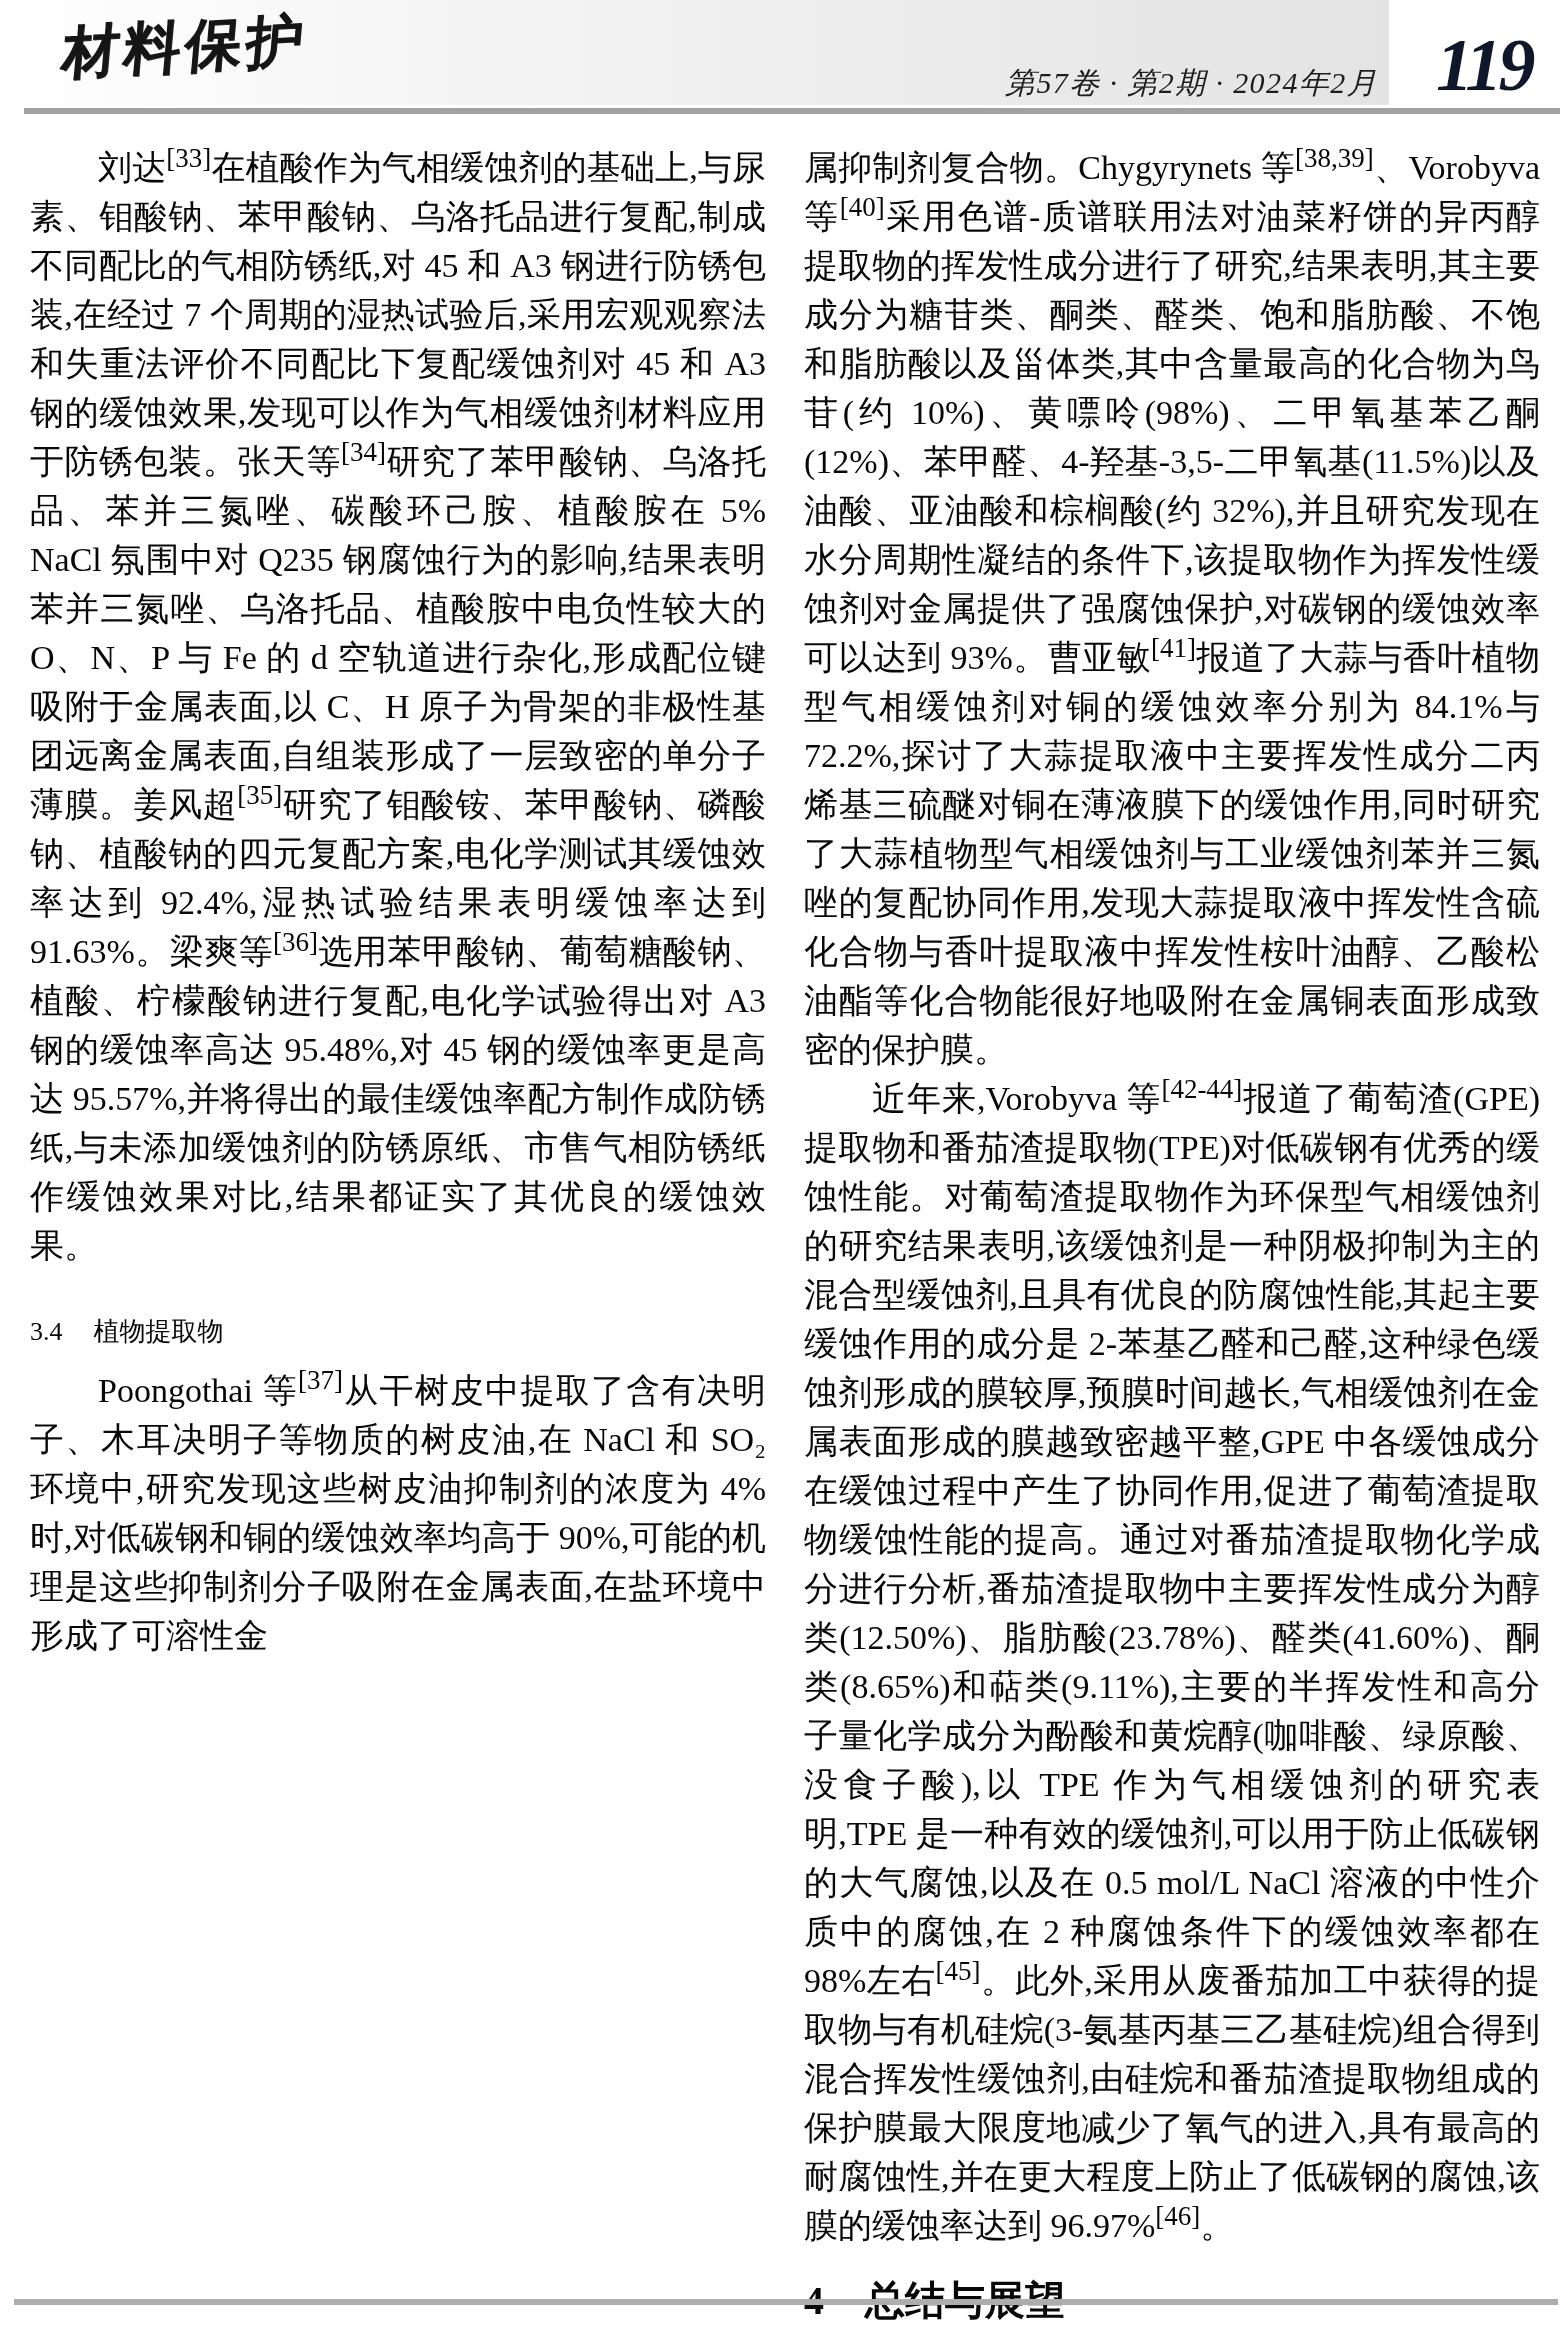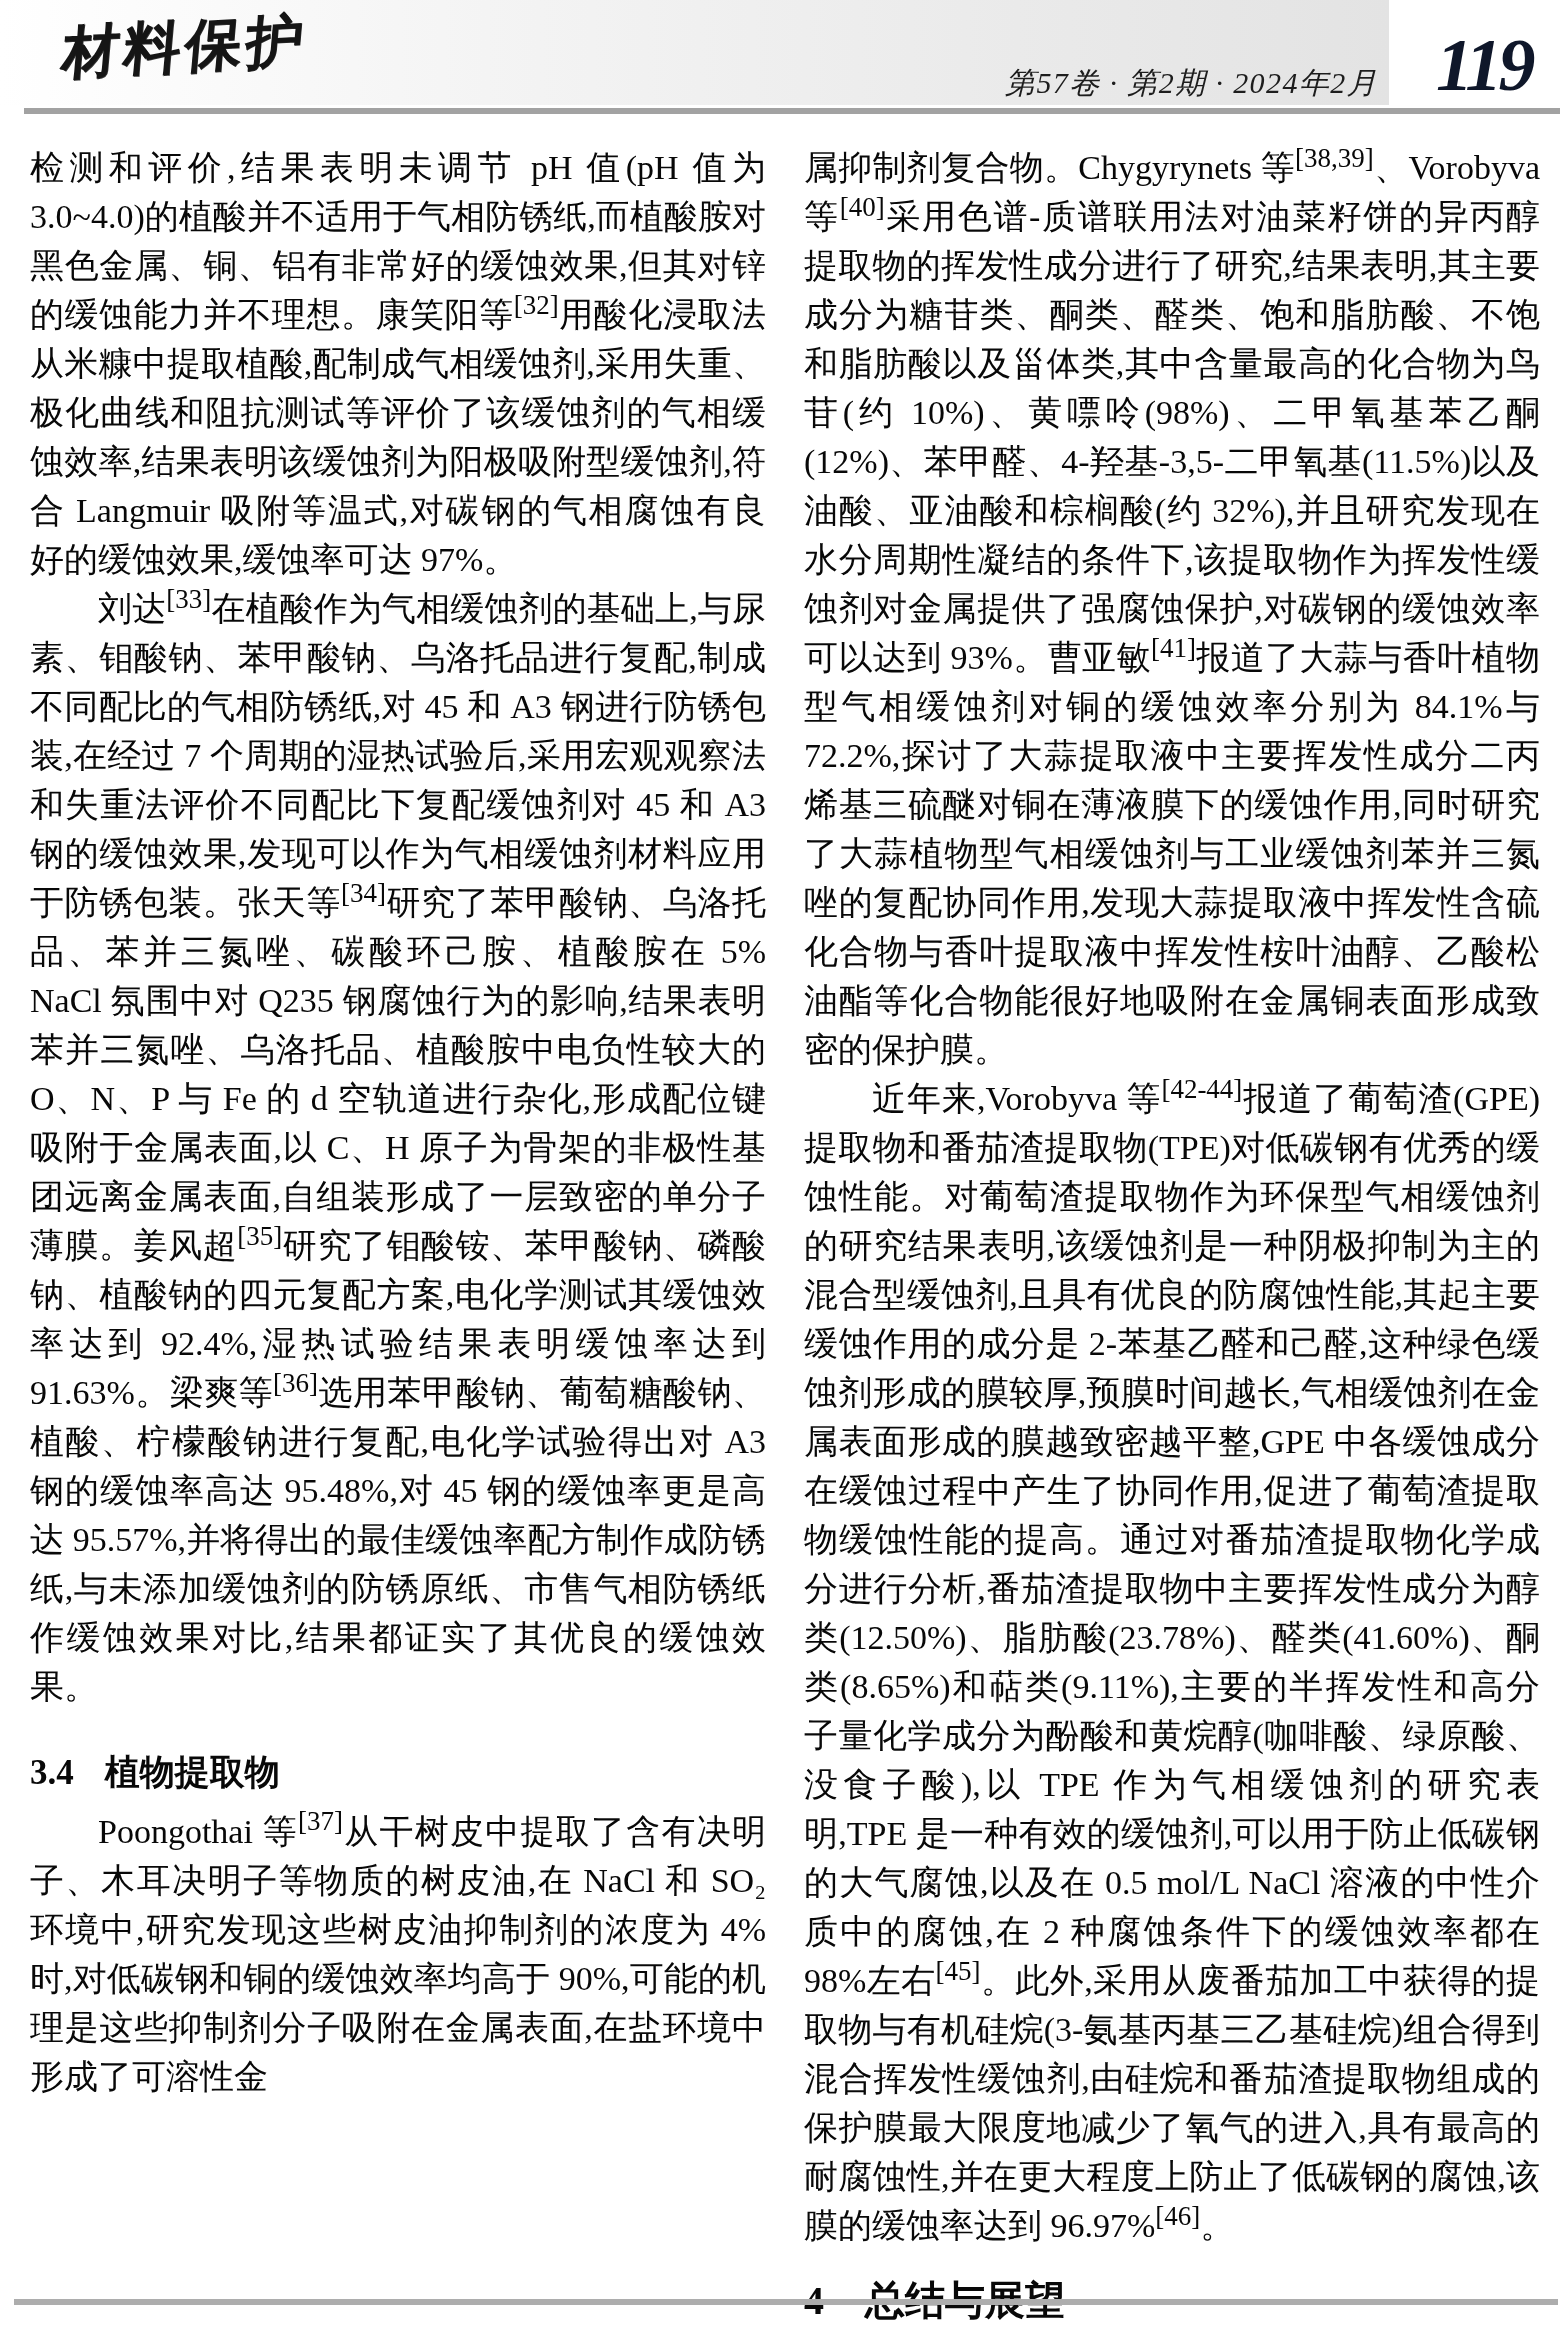--- a/index.html
+++ b/index.html
@@ -54,21 +54,21 @@
   }
   #col-left  { left:30px; }
   #col-right { left:804px; }
   .para { margin:0; }
   .para.indent { text-indent:68px; }
   sup.ref {
     font-size:27px; line-height:0;
     position:relative; top:-0.45em; vertical-align:baseline;
   }
   .heading2 {
-    font-weight:bold; font-size:35px; line-height:50px;
+    font-weight:normal; font-size:26px; line-height:50px;
     margin:37px 0 8.5px 0; text-align:left;
   }
   .heading2 .hnum { margin-right:31px; }
   .heading1 {
     font-weight:bold; font-size:40px; line-height:50px;
     margin:25.6px 0 31px 0; text-align:left;
   }
   .heading1 .hnum { margin-right:41px; }
 </style>
 </head>
@@ -80,21 +80,20 @@
     <div class="header-band"></div>
     <div class="logo">材料保护</div>
     <div class="issue">第57卷 · 第2期 · 2024年2月</div>
     <div class="pageno">119</div>
   </header>
 
   <div class="rule-top"></div>
 
   <main>
     <section class="col" id="col-left">
-        <p class="para">检测和评价,结果表明未调节 pH 值(pH 值为 3.0~4.0)的植酸并不适用于气相防锈纸,而植酸胺对黑色金属、铜、铝有非常好的缓蚀效果,但其对锌的缓蚀能力并不理想。康笑阳等<sup class="ref">[32]</sup>用酸化浸取法从米糠中提取植酸,配制成气相缓蚀剂,采用失重、极化曲线和阻抗测试等评价了该缓蚀剂的气相缓蚀效率,结果表明该缓蚀剂为阳极吸附型缓蚀剂,符合 Langmuir 吸附等温式,对碳钢的气相腐蚀有良好的缓蚀效果,缓蚀率可达 97%。</p>
         <p class="para indent">刘达<sup class="ref">[33]</sup>在植酸作为气相缓蚀剂的基础上,与尿素、钼酸钠、苯甲酸钠、乌洛托品进行复配,制成不同配比的气相防锈纸,对 45 和 A3 钢进行防锈包装,在经过 7 个周期的湿热试验后,采用宏观观察法和失重法评价不同配比下复配缓蚀剂对 45 和 A3 钢的缓蚀效果,发现可以作为气相缓蚀剂材料应用于防锈包装。张天等<sup class="ref">[34]</sup>研究了苯甲酸钠、乌洛托品、苯并三氮唑、碳酸环己胺、植酸胺在 5% NaCl 氛围中对 Q235 钢腐蚀行为的影响,结果表明苯并三氮唑、乌洛托品、植酸胺中电负性较大的 O、N、P 与 Fe 的 d 空轨道进行杂化,形成配位键吸附于金属表面,以 C、H 原子为骨架的非极性基团远离金属表面,自组装形成了一层致密的单分子薄膜。姜风超<sup class="ref">[35]</sup>研究了钼酸铵、苯甲酸钠、磷酸钠、植酸钠的四元复配方案,电化学测试其缓蚀效率达到 92.4%,湿热试验结果表明缓蚀率达到 91.63%。梁爽等<sup class="ref">[36]</sup>选用苯甲酸钠、葡萄糖酸钠、植酸、柠檬酸钠进行复配,电化学试验得出对 A3 钢的缓蚀率高达 95.48%,对 45 钢的缓蚀率更是高达 95.57%,并将得出的最佳缓蚀率配方制作成防锈纸,与未添加缓蚀剂的防锈原纸、市售气相防锈纸作缓蚀效果对比,结果都证实了其优良的缓蚀效果。</p>
         <div class="heading2"><span class="hnum">3.4</span><span class="htitle">植物提取物</span></div>
         <p class="para indent">Poongothai 等<sup class="ref">[37]</sup>从干树皮中提取了含有决明子、木耳决明子等物质的树皮油,在 NaCl 和 SO₂ 环境中,研究发现这些树皮油抑制剂的浓度为 4%时,对低碳钢和铜的缓蚀效率均高于 90%,可能的机理是这些抑制剂分子吸附在金属表面,在盐环境中形成了可溶性金</p>
       </section>
     <section class="col" id="col-right">
         <p class="para">属抑制剂复合物。Chygyrynets 等<sup class="ref">[38,39]</sup>、Vorobyva 等<sup class="ref">[40]</sup>采用色谱-质谱联用法对油菜籽饼的异丙醇提取物的挥发性成分进行了研究,结果表明,其主要成分为糖苷类、酮类、醛类、饱和脂肪酸、不饱和脂肪酸以及甾体类,其中含量最高的化合物为鸟苷(约 10%)、黄嘌呤(98%)、二甲氧基苯乙酮(12%)、苯甲醛、4-羟基-3,5-二甲氧基(11.5%)以及油酸、亚油酸和棕榈酸(约 32%),并且研究发现在水分周期性凝结的条件下,该提取物作为挥发性缓蚀剂对金属提供了强腐蚀保护,对碳钢的缓蚀效率可以达到 93%。曹亚敏<sup class="ref">[41]</sup>报道了大蒜与香叶植物型气相缓蚀剂对铜的缓蚀效率分别为 84.1%与 72.2%,探讨了大蒜提取液中主要挥发性成分二丙烯基三硫醚对铜在薄液膜下的缓蚀作用,同时研究了大蒜植物型气相缓蚀剂与工业缓蚀剂苯并三氮唑的复配协同作用,发现大蒜提取液中挥发性含硫化合物与香叶提取液中挥发性桉叶油醇、乙酸松油酯等化合物能很好地吸附在金属铜表面形成致密的保护膜。</p>
         <p class="para indent">近年来,Vorobyva 等<sup class="ref">[42-44]</sup>报道了葡萄渣(GPE)提取物和番茄渣提取物(TPE)对低碳钢有优秀的缓蚀性能。对葡萄渣提取物作为环保型气相缓蚀剂的研究结果表明,该缓蚀剂是一种阴极抑制为主的混合型缓蚀剂,且具有优良的防腐蚀性能,其起主要缓蚀作用的成分是 2-苯基乙醛和己醛,这种绿色缓蚀剂形成的膜较厚,预膜时间越长,气相缓蚀剂在金属表面形成的膜越致密越平整,GPE 中各缓蚀成分在缓蚀过程中产生了协同作用,促进了葡萄渣提取物缓蚀性能的提高。通过对番茄渣提取物化学成分进行分析,番茄渣提取物中主要挥发性成分为醇类(12.50%)、脂肪酸(23.78%)、醛类(41.60%)、酮类(8.65%)和萜类(9.11%),主要的半挥发性和高分子量化学成分为酚酸和黄烷醇(咖啡酸、绿原酸、没食子酸),以 TPE 作为气相缓蚀剂的研究表明,TPE 是一种有效的缓蚀剂,可以用于防止低碳钢的大气腐蚀,以及在 0.5 mol/L NaCl 溶液的中性介质中的腐蚀,在 2 种腐蚀条件下的缓蚀效率都在 98%左右<sup class="ref">[45]</sup>。此外,采用从废番茄加工中获得的提取物与有机硅烷(3-氨基丙基三乙基硅烷)组合得到混合挥发性缓蚀剂,由硅烷和番茄渣提取物组成的保护膜最大限度地减少了氧气的进入,具有最高的耐腐蚀性,并在更大程度上防止了低碳钢的腐蚀,该膜的缓蚀率达到 96.97%<sup class="ref">[46]</sup>。</p>
         <div class="heading1"><span class="hnum">4</span><span class="htitle">总结与展望</span></div>
       </section>
   </main>

